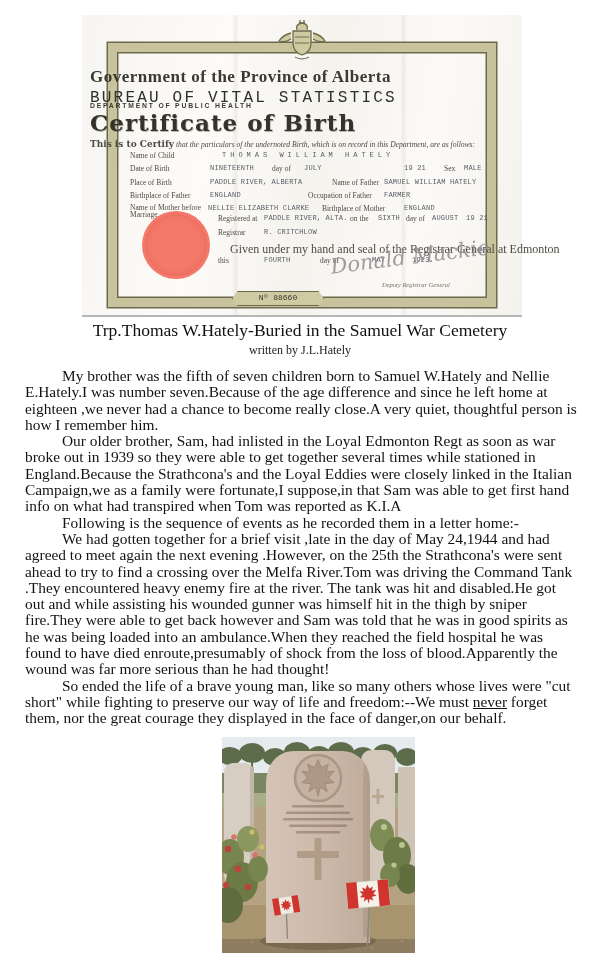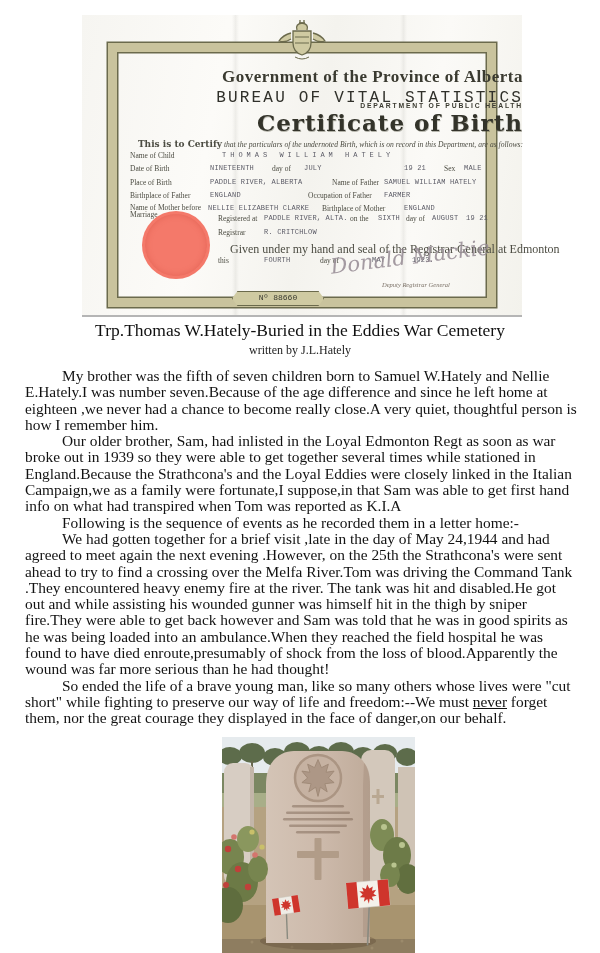--- a/index.html
+++ b/index.html
@@ -8,21 +8,21 @@
 
   
   #cert-scan{position:absolute;left:82px;top:15px;width:440px;height:300px;
     background:linear-gradient(100deg,#f6f5f1 0%,#fcfbf8 30%,#f4f3ee 52%,#fbfaf7 75%,#f3f2ec 100%);
     box-shadow:0 2px 0 rgba(120,120,120,.55);}
   #cert-frame{position:absolute;left:26px;right:26px;top:28px;bottom:8px;
     border:9px solid #c9c39d;
     box-shadow:0 0 0 1.5px #6b6a4c, inset 0 0 0 1.5px #6b6a4c;}
   .crease{position:absolute;top:0;bottom:0;width:7px;background:linear-gradient(90deg,rgba(0,0,0,0) ,rgba(90,90,80,.08),rgba(0,0,0,0));}
   #cert-crest{position:absolute;left:50%;top:2px;transform:translateX(-50%);}
-  .cert-line{position:absolute;left:1px;width:100%;text-align:right;}
+  .cert-line{position:absolute;left:8px;width:100%;text-align:left;}
   #cert-h1{top:52px;font-weight:700;font-size:17px;letter-spacing:.5px;color:#3a3a30;}
   #cert-h2{top:74px;font-family:Liberation Mono, monospace;font-size:16px;letter-spacing:2.2px;color:#30302a;}
   #cert-h3{top:87px;font-family:"Liberation Sans",sans-serif;font-size:6.8px;font-weight:700;letter-spacing:1.8px;color:#3a3a30;}
   #cert-title{top:94px;font-family:"DejaVu Serif",serif;font-weight:700;font-size:23px;color:#33332a;
     letter-spacing:1px;text-shadow:.6px .6px 0 rgba(60,60,40,.35);}
   #cert-certify{top:124px;font-size:7.6px;color:#4c4c42;}
   #cert-certify .lead{font-family:"DejaVu Serif",serif;font-weight:700;font-size:9px;}
   #cert-certify .rest{font-style:italic;}
   .frow{position:absolute;left:0;width:100%;height:12px;}
   .pre{position:absolute;font-size:7.5px;color:#4c4c42;white-space:nowrap;}
@@ -145,21 +145,21 @@
     <div id="seal"></div>
     <div id="signature">Donald Mackie</div>
     <div id="signature-title">Deputy Registrar General</div>
 
     <div id="cert-number">
       <span>Nº</span>
       <span>88660</span>
     </div>
   </div>
 
-  <div id="article-title">Trp.Thomas W.Hately-Buried in the Eddies War Cemetery</div>
+  <div id="article-title">Trp.Thomas W.Hately-Buried in the Samuel War Cemetery</div>
   <div id="article-byline">written by J.L.Hately</div>
 
   <div id="article-body">
     <p>My brother was the fifth of seven children born to Samuel W.Hately and Nellie E.Hately.I was number seven.Because of the age difference and since he left home at eighteen ,we never had a chance to become really close.A very quiet, thoughtful person is how I remember him.</p>
     <p>Our older brother, Sam, had inlisted in the Loyal Edmonton Regt as soon as war broke out in 1939 so they were able to get together several times while stationed in England.Because the Strathcona's and the Loyal Eddies were closely linked in the Italian Campaign,we as a family were fortunate,I suppose,in that Sam was able to get first hand info on what had transpired when Tom was reported as K.I.A</p>
     <p>Following is the sequence of events as he recorded them in a letter home:-</p>
     <p>We had gotten together for a brief visit ,late in the day of May 24,1944 and had agreed to meet again the next evening .However, on the 25th the Strathcona's were sent ahead to try to find a crossing over the Melfa River.Tom was driving the Command Tank .They encountered heavy enemy fire at the river. The tank was hit and disabled.He got out and while assisting his wounded gunner was himself hit in the thigh by sniper fire.They were able to get back however and Sam was told that he was in good spirits as he was being loaded into an ambulance.When they reached the field hospital he was found to have died enroute,presumably of shock from the loss of blood.Apparently the wound was far more serious than he had thought!</p>
     <p><span>So ended the life of a brave young man, like so many others whose lives were "cut short" while fighting to preserve our way of life and freedom:--We must </span><span class="u">never</span><span> forget them, nor the great courage they displayed in the face of danger,on our behalf.</span></p>
   </div>
 

